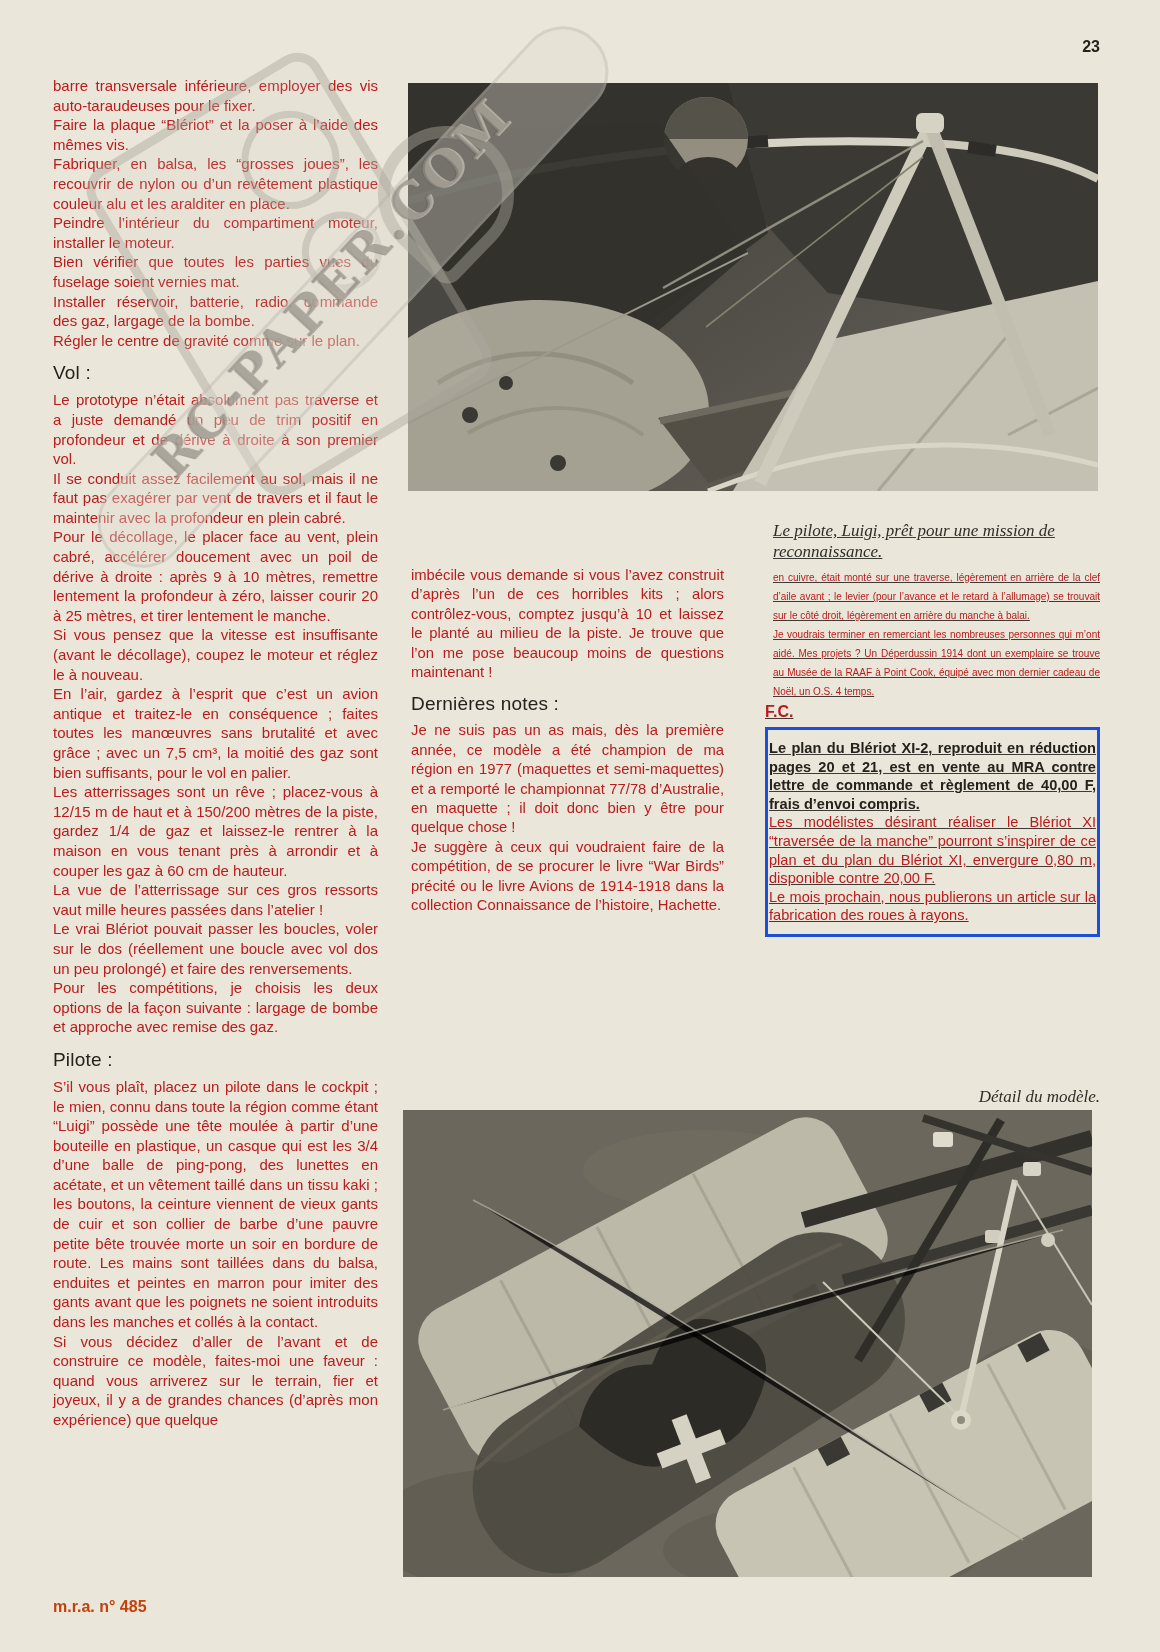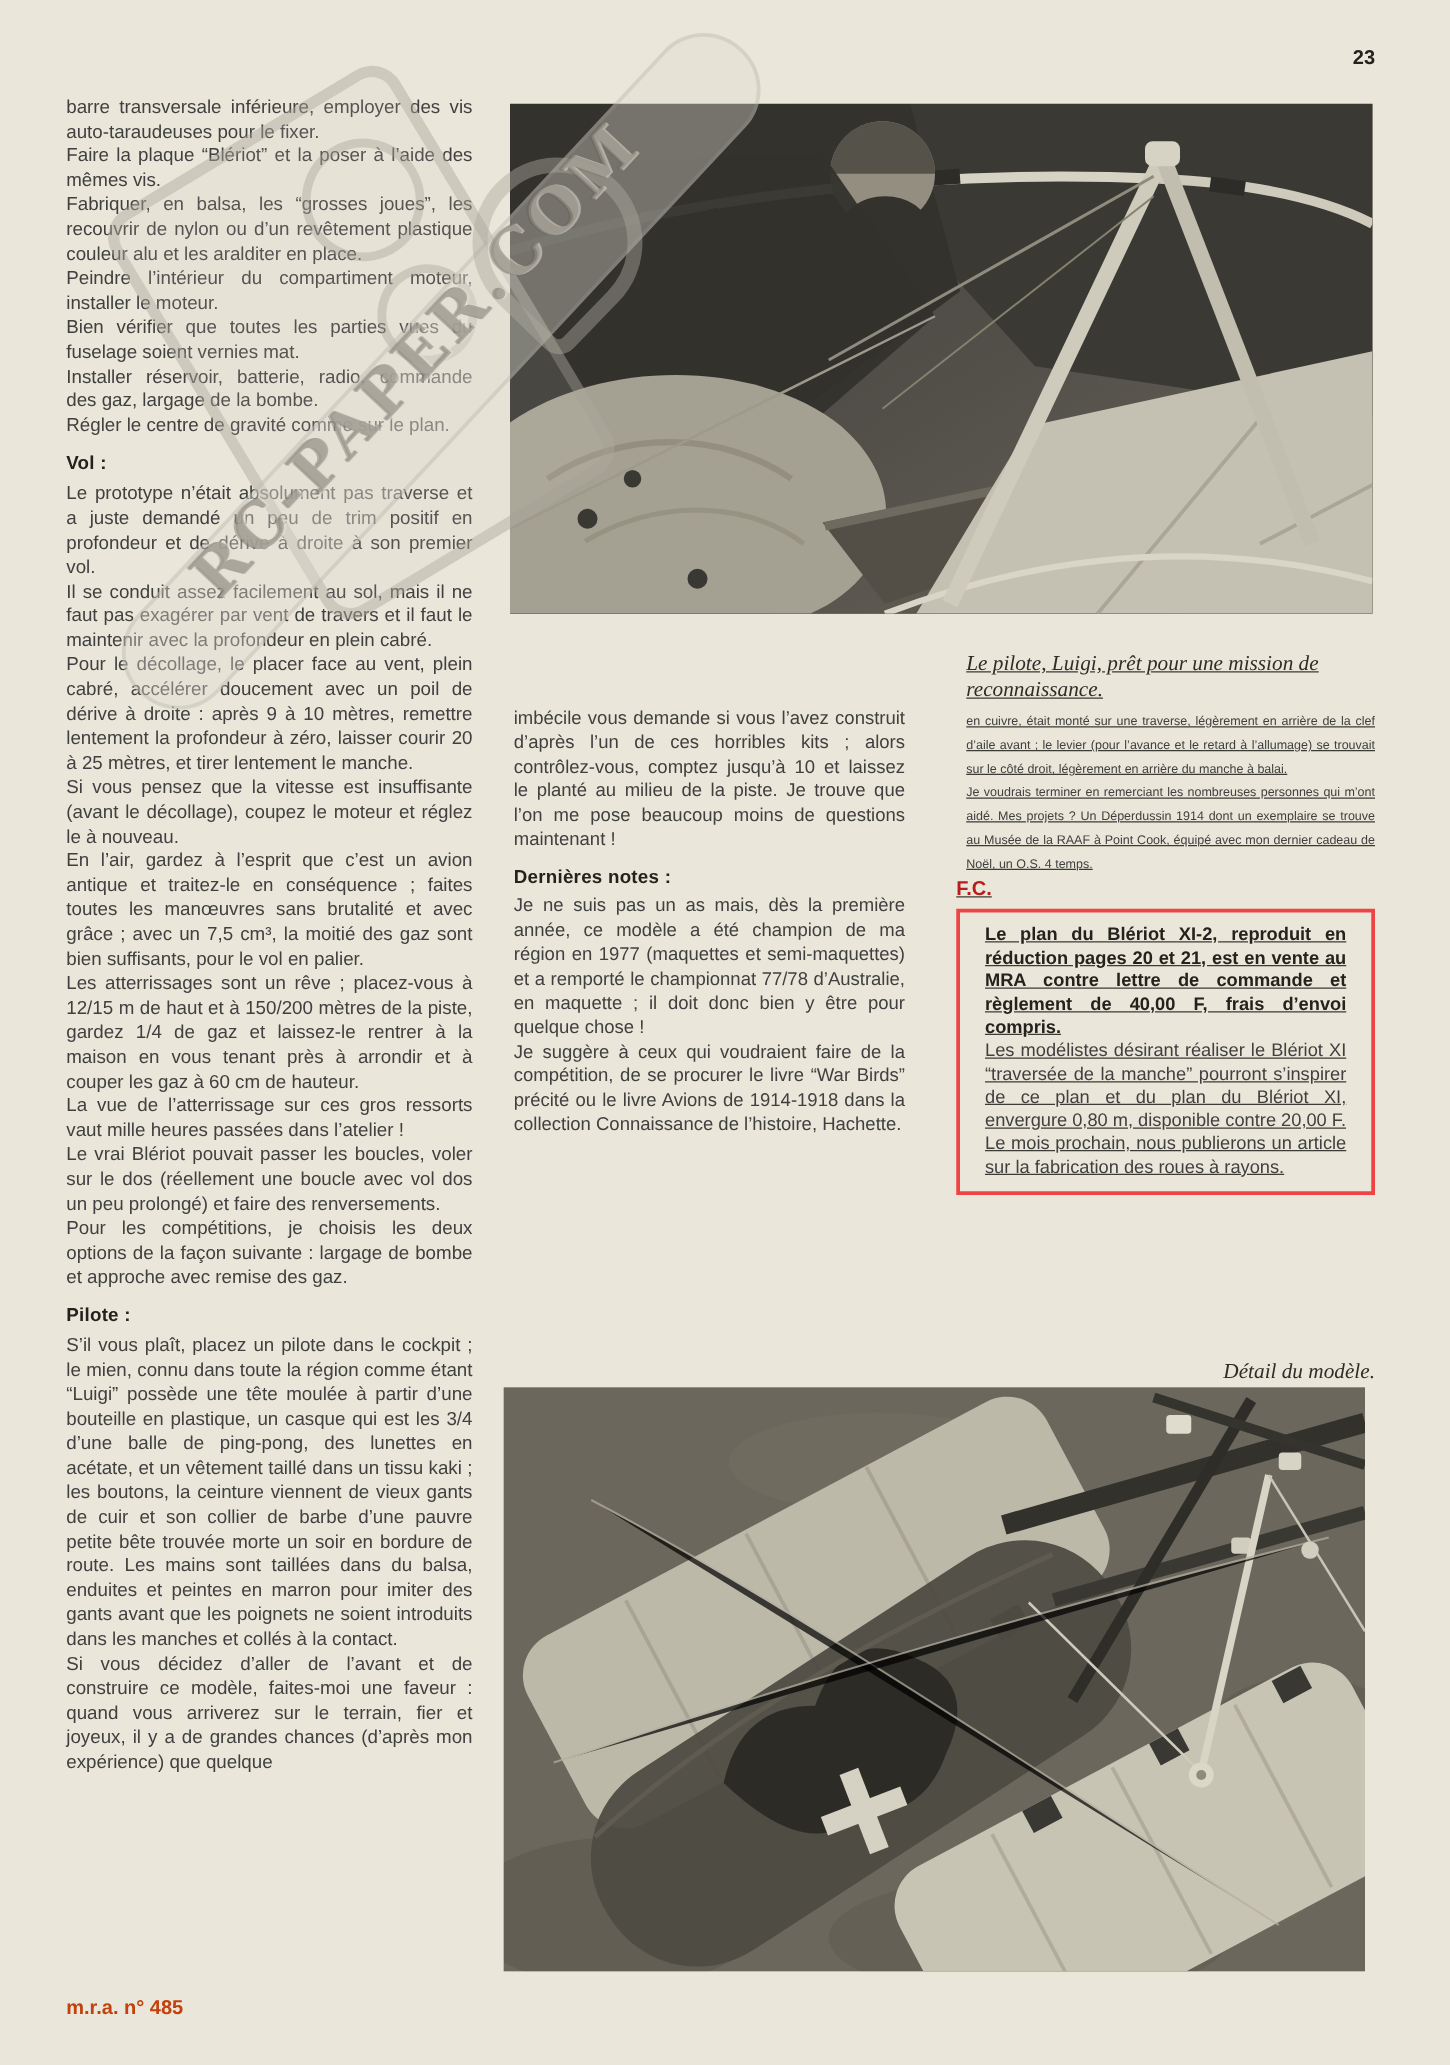--- a/index.html
+++ b/index.html
@@ -7,35 +7,35 @@
     position:relative; width:1160px; height:1652px; margin:0 auto;
     background:#eae6d9;
     font-family:"Liberation Sans", sans-serif;
     color:#3d3b36; overflow:hidden;
   }
   
   .col{position:absolute; z-index:2;}
   .left-col{left:53px; top:76px; width:325px;}
   .mid-col{left:411px; top:566px; width:313px;}
   .right-col{left:765px; top:520px; width:335px; z-index:3;text-decoration:underline;}
-  .blk-p{margin:0; text-align:justify; font-size:15px; line-height:19.6px; color:#404040;}
+  .blk-p{margin:0; text-align:justify; font-size:15px; line-height:19.6px; color:#b91c1c;}
   .mid-col .blk-p{font-size:14.8px; line-height:19.4px;}
   .right-col .blk-p{font-size:10px; line-height:19px; margin-left:8px;}
-  .blk-h{margin:12px 0 6px; font-size:15px; font-weight:bold; color:#24221d; letter-spacing:.2px;}
+  .blk-h{margin:12px 0 6px; font-size:19px; font-weight:normal; color:#24221d; letter-spacing:.2px;}
   .mid-col .blk-h{margin:11px 0 6px;}
   
   .caption{font-family:"Liberation Serif", serif; font-style:italic;
            font-size:17px; line-height:21px; color:#2f2d28;}
   .caption-top{margin:0 0 6px 8px;}
   .caption-bottom{position:absolute; left:765px; top:1086px; width:335px;
                   text-align:right; z-index:3;}
   .signature{margin:2px 8px 6px 0; font-weight:bold;
              font-size:16px; color:#b91c1c;}
   .right-col .body-text .blk-p:first-child{margin-bottom:0;}
-  .notice-box{border:3px solid #ef4444; padding:9px 20px; margin-top:6px;
+  .notice-box{border:3px solid #1d4ed8; padding:9px 1px; margin-top:6px;
               background:rgba(234,230,217,.0);}
   .notice-box .blk-p{font-size:14.6px; line-height:18.6px; margin-left:0;}
   .blk-b{margin:0; text-align:justify; font-weight:bold; font-size:14.6px;
          line-height:18.6px; color:#24221d;}
   
   .page-number{position:absolute; left:1064px; top:38px; width:36px;
                text-align:right; font-weight:bold; font-size:16px; color:#24221d; z-index:2;}
   .footer{position:absolute; left:53px; top:1598px; font-weight:bold;
           font-size:16px; color:#c2410c; z-index:2;}
   

